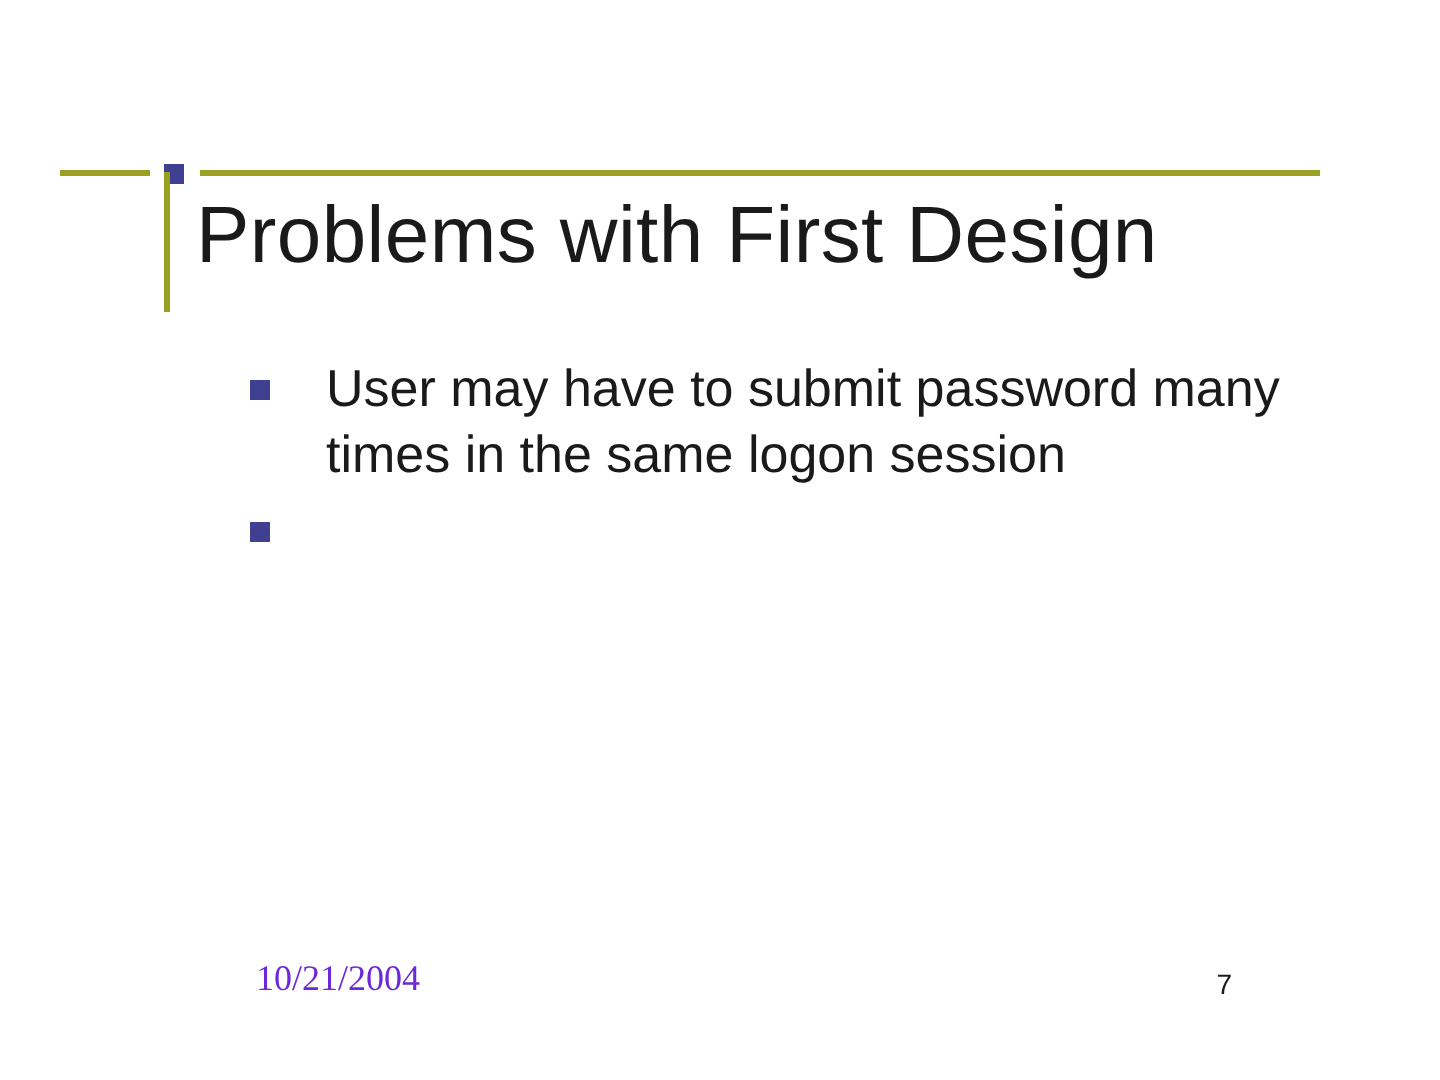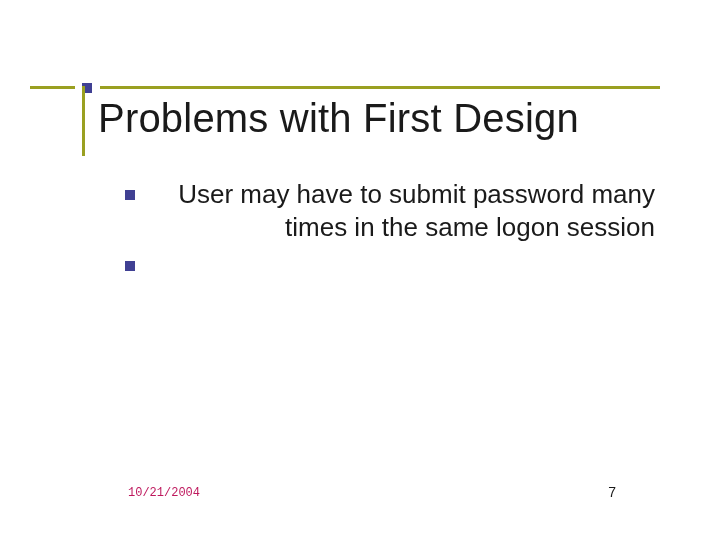--- a/index.html
+++ b/index.html
@@ -69,37 +69,36 @@
     width: 530px;
   }
   .item {
     position: relative;
     padding-left: 38px;
     font-size: 26px;
     color: #1a1a1a;
     line-height: 1.25;
     margin-bottom: 6px;
     font-family: Verdana, Geneva, sans-serif;
-    text-align: right;
   }
   .bullet-sq {
     position: absolute;
     left: 0;
     top: 12px;
     width: 10px;
     height: 10px;
     background: #404093;
   }
   .footer-date {
     position: absolute;
     left: 128px;
     bottom: 40px;
-    font-size: 12px;
-    color: #be185d;
-    font-family: Liberation Mono, monospace;
+    font-size: 18px;
+    color: #6d28d9;
+    font-family: Liberation Serif, serif;
   }
   .footer-page {
     position: absolute;
     right: 40px;
     bottom: 40px;
     font-size: 14px;
     color: #1a1a1a;
     font-family: Verdana, Geneva, sans-serif;
   }
 </style>

